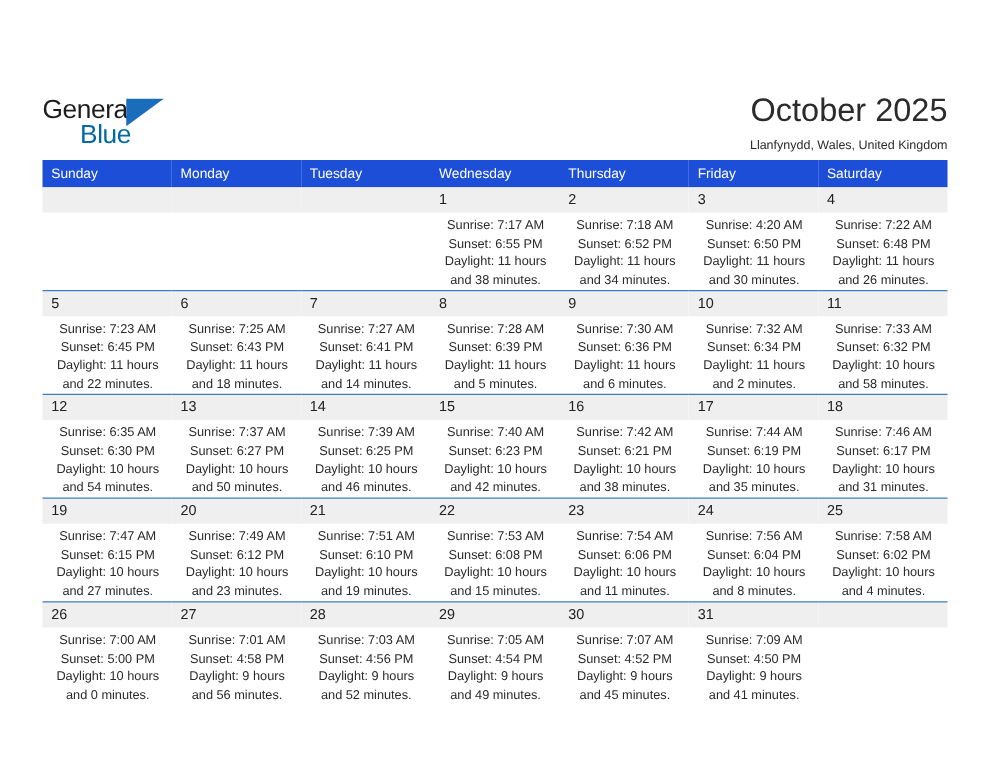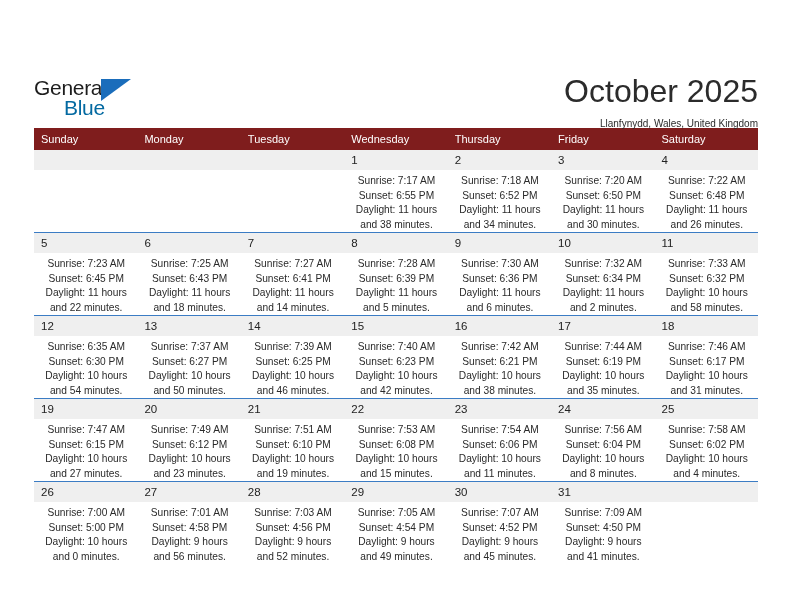--- a/index.html
+++ b/index.html
@@ -63,41 +63,41 @@
     width: 0;
     height: 0;
     border-left: 30px solid #1a6dbb;
     border-bottom: 22px solid transparent;
   }
   .title-block {
     text-align: right;
     padding-top: 0px;
   }
   .cal-title {
-    font-size: 32px;
+    font-size: 26px;
     color: #2b2b2b;
     line-height: 1.08;
     font-weight: normal;
     margin: 0;
   }
   .cal-subtitle {
     font-size: 10px;
     color: #2b2b2b;
     margin-top: 9px;
   }
 
   
   .calendar {
     width: 724px;
     border-collapse: collapse;
     table-layout: fixed;
     margin-top: 8px;
   }
   .calendar th {
-    background: #7f1d1d;
+    background: #1d4ed8;
     color: #ffffff;
     font-size: 11px;
     font-weight: normal;
     text-align: left;
     padding: 5px 0 5px 7px;
     height: 11px;
     border: none;
   }
   .calendar td {
     vertical-align: top;
@@ -189,21 +189,21 @@
             <div class="daynum">2</div>
             <div class="details">
               <div>Sunrise: 7:18 AM</div>
               <div>Sunset: 6:52 PM</div>
               <div class="daylight">Daylight: 11 hours and 34 minutes.</div>
             </div>
           </td>
           <td>
             <div class="daynum">3</div>
             <div class="details">
-              <div>Sunrise: 7:20 AM</div>
+              <div>Sunrise: 4:20 AM</div>
               <div>Sunset: 6:50 PM</div>
               <div class="daylight">Daylight: 11 hours and 30 minutes.</div>
             </div>
           </td>
           <td>
             <div class="daynum">4</div>
             <div class="details">
               <div>Sunrise: 7:22 AM</div>
               <div>Sunset: 6:48 PM</div>
               <div class="daylight">Daylight: 11 hours and 26 minutes.</div>

